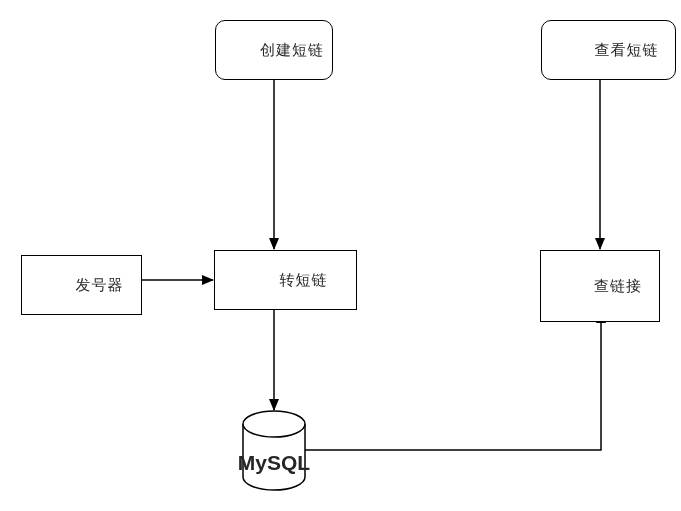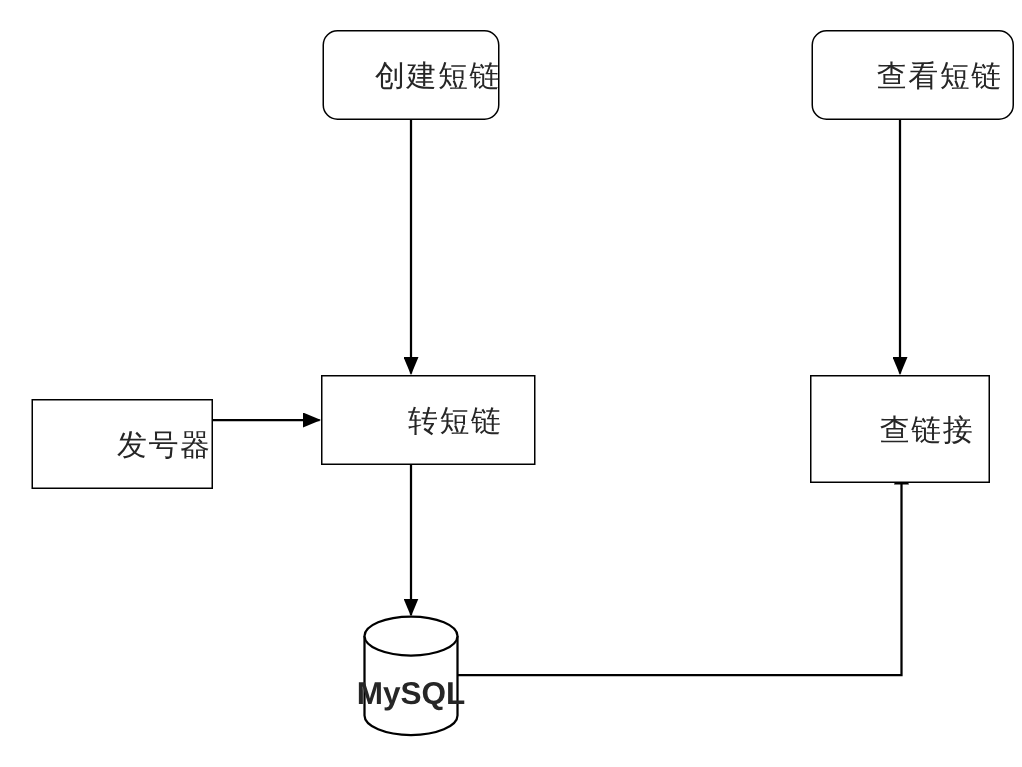--- a/index.html
+++ b/index.html
@@ -24,30 +24,30 @@
     pointer-events: none;
   }
   .node {
     position: absolute;
     box-sizing: border-box;
     border: 1.5px solid #000000;
     background: #ffffff;
     display: flex;
     align-items: center;
     justify-content: center;
-    font-size: 20px;
+    font-size: 15px;
     color: #262626;
     letter-spacing: 1px;
     white-space: nowrap;
     padding-left: 36px;
   }
   .node.rounded { border-radius: 10px; }
   .node-create   { left: 215px; top: 20px;  width: 118px; height: 60px; }
   .node-view     { left: 541px; top: 20px;  width: 135px; height: 60px; }
-  .node-numgen   { left: 21px;  top: 266px; width: 121px; height: 60px; justify-content: flex-end; }
+  .node-numgen   { left: 21px;  top: 255px; width: 121px; height: 60px; }
   .node-toshort  { left: 214px; top: 250px; width: 143px; height: 60px; }
   .node-checklink{ left: 540px; top: 250px; width: 120px; height: 72px; }
   .cyl-label {
     position: absolute;
     left: 243px; top: 452px; width: 62px; height: 22px;
     display: flex; align-items: center; justify-content: center;
     font-size: 21px; color: #262626; font-weight: bold;
   }
 </style>
 </head>

